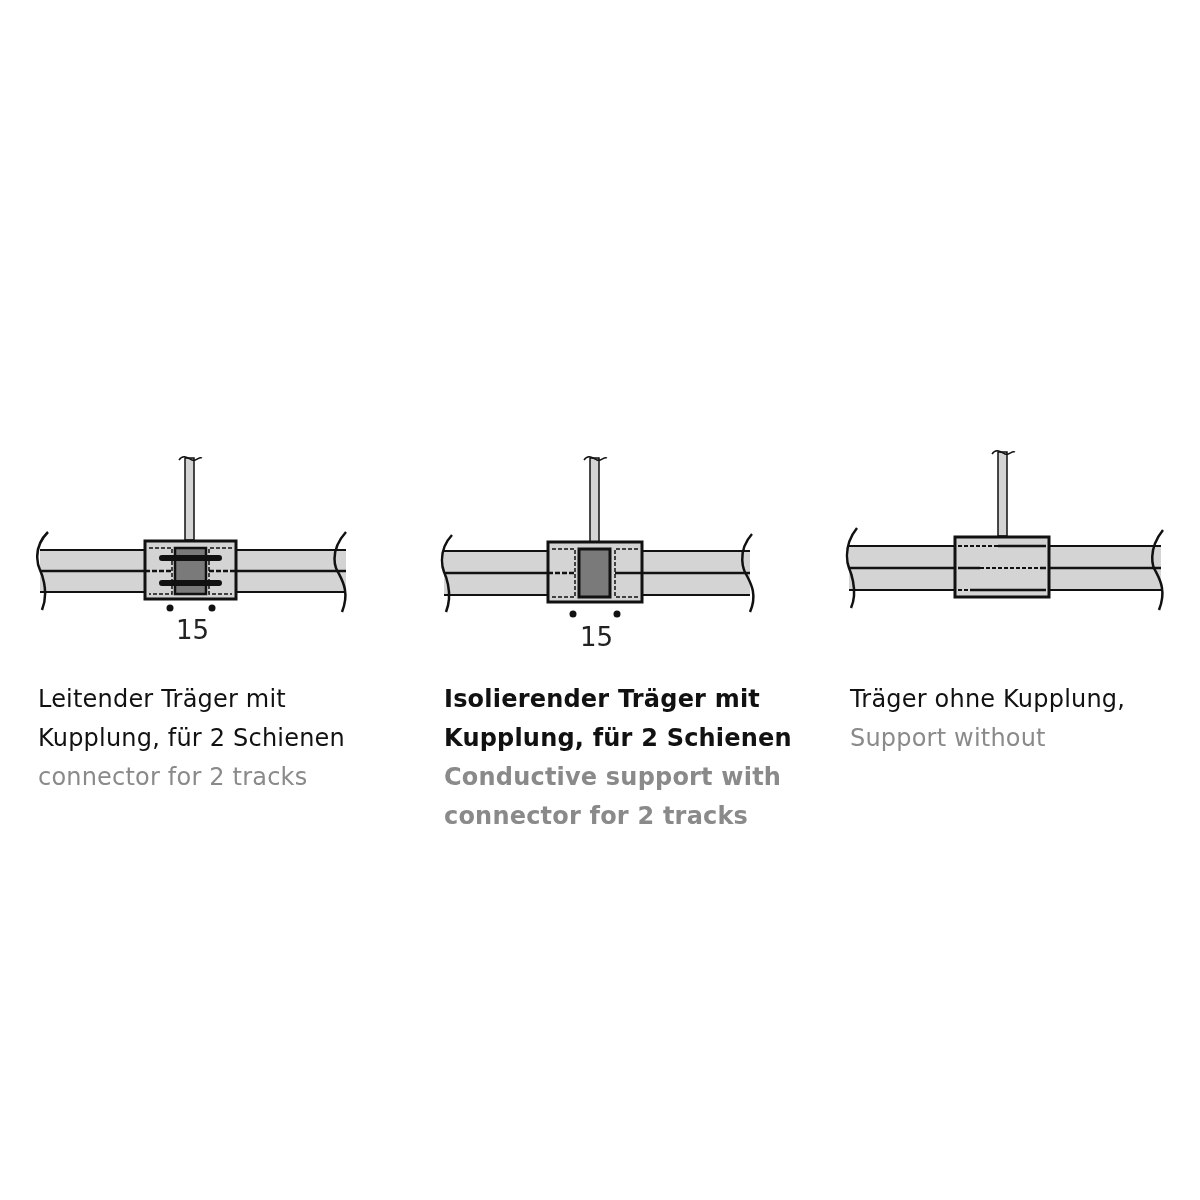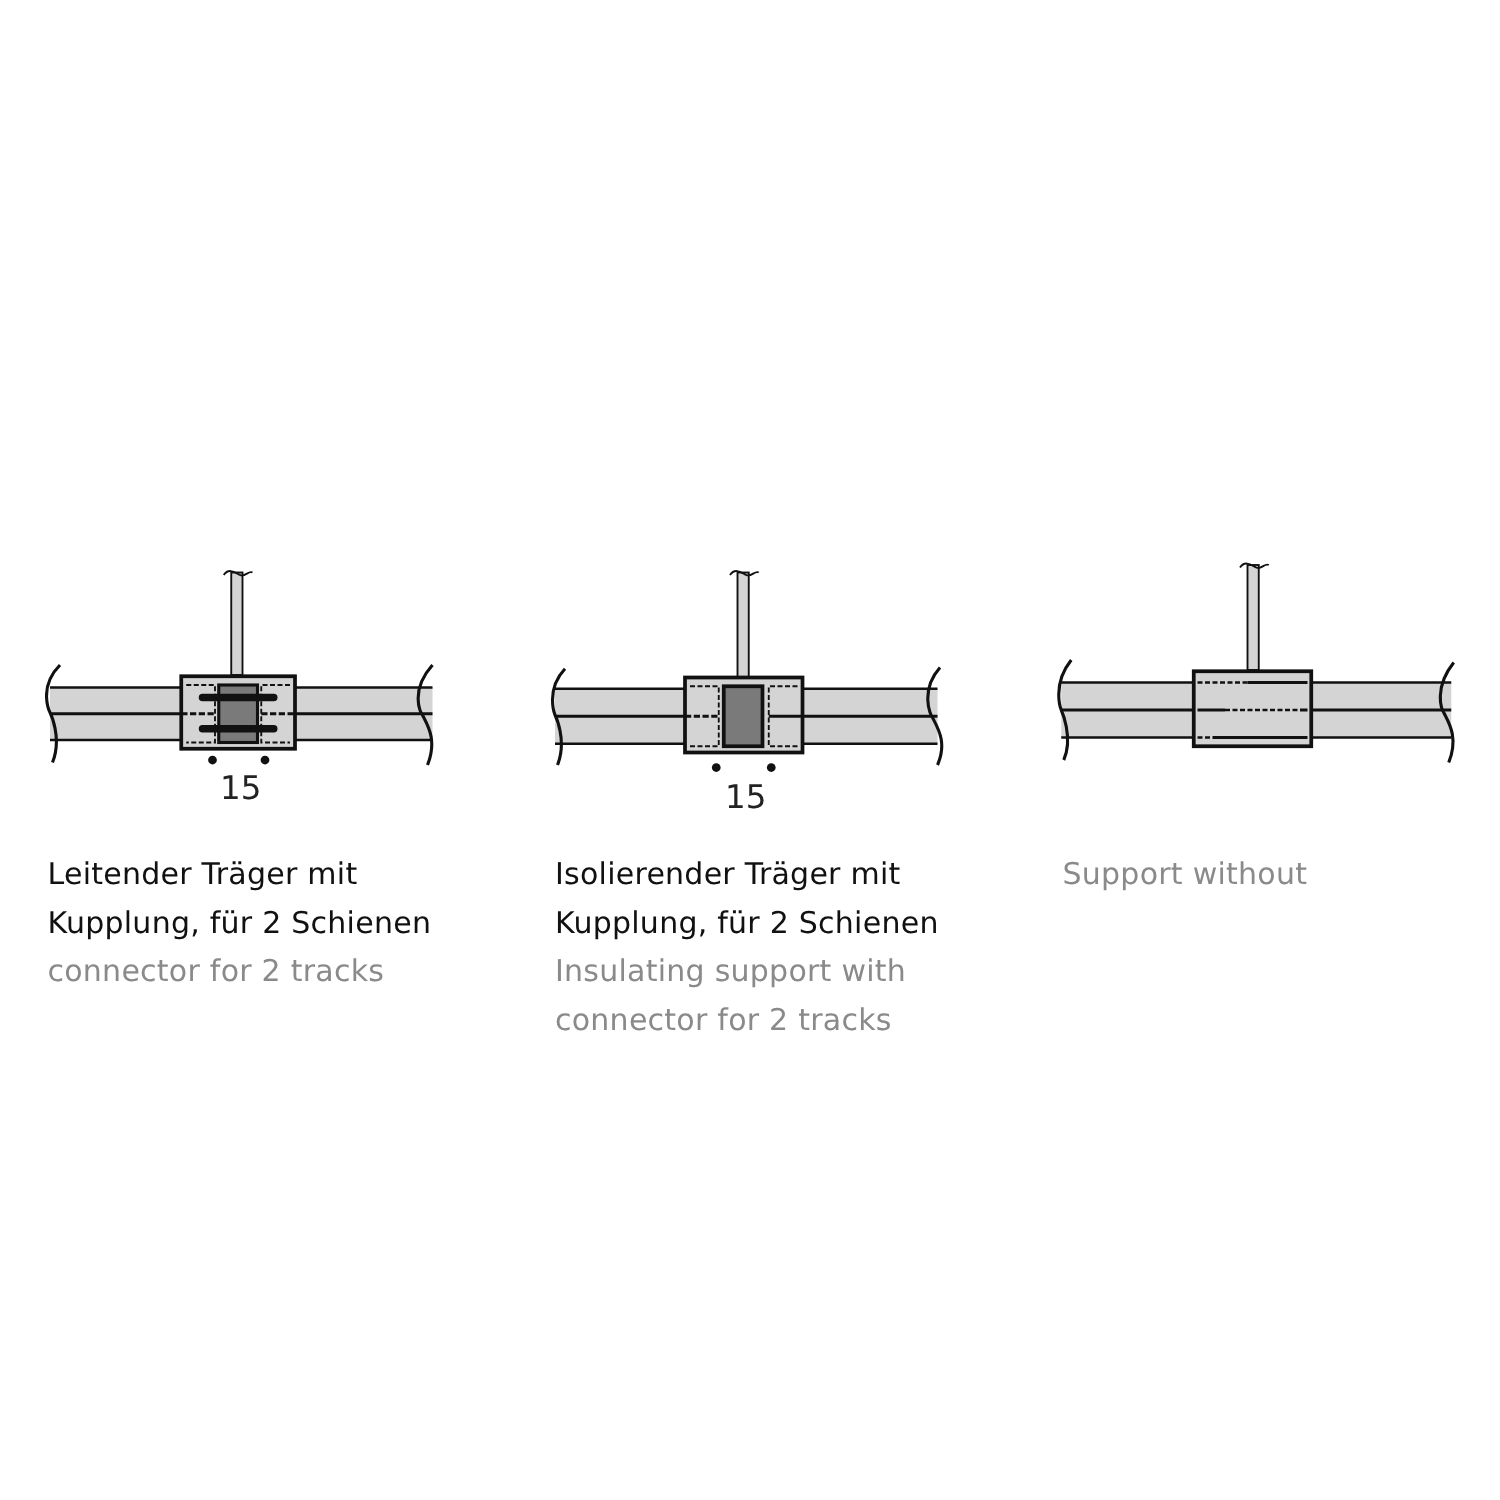--- a/index.html
+++ b/index.html
@@ -76,24 +76,24 @@
       <line x1="108" y1="133" x2="135" y2="133" stroke="#111" stroke-width="2.5" stroke-dasharray="5,2"></line>
       <line x1="175" y1="133" x2="202" y2="133" stroke="#111" stroke-width="2.5"></line>
       <rect x="139" y="109" width="31" height="48" fill="#7a7a7a" stroke="#111" stroke-width="3"></rect>
     </g>
     <g>
       <circle cx="133" cy="174" r="3.5" fill="#111"></circle>
       <circle cx="177" cy="174" r="3.5" fill="#111"></circle>
       <text class="dim-label" x="140" y="206">15</text>
     </g>
   </svg>
-  <div class="caption" style="left:4px;">
+  <div class="caption" style="left:4px;font-weight:bold;">
     <span class="de">Isolierender Träger mit</span>
     <span class="de">Kupplung, für 2 Schienen</span>
-    <span class="en">Insulating support with</span>
+    <span class="en">Conductive support with</span>
     <span class="en">connector for 2 tracks</span>
   </div>
 </div>
 
 <div class="panel" style="left:845px;">
   <svg class="diagram" width="330" height="210" viewBox="0 0 330 210">
     <g>
       <path d="M4,106 L316,106 L316,150 L4,150 Z" fill="#d4d4d4"></path>
       <line x1="4" y1="106" x2="316" y2="106" stroke="#111" stroke-width="2"></line>
       <line x1="4" y1="128" x2="316" y2="128" stroke="#111" stroke-width="2.5"></line>
@@ -110,15 +110,16 @@
       <line x1="113" y1="106" x2="153" y2="106" stroke="#111" stroke-width="2" stroke-dasharray="4,2"></line>
       <line x1="153" y1="106" x2="201" y2="106" stroke="#111" stroke-width="2.5"></line>
       <line x1="113" y1="128" x2="135" y2="128" stroke="#111" stroke-width="2.5"></line>
       <line x1="135" y1="128" x2="195" y2="128" stroke="#111" stroke-width="2" stroke-dasharray="4,2"></line>
       <line x1="195" y1="128" x2="201" y2="128" stroke="#111" stroke-width="2.5"></line>
       <line x1="113" y1="150" x2="125" y2="150" stroke="#111" stroke-width="2" stroke-dasharray="4,2"></line>
       <line x1="125" y1="150" x2="201" y2="150" stroke="#111" stroke-width="2.5"></line>
     </g>
   </svg>
   <div class="caption" style="left:5px;">
+    <span class="de">Träger ohne Kupplung,</span>
     <span class="en">Support without</span>
   </div>
 </div>
 
 </body></html>

